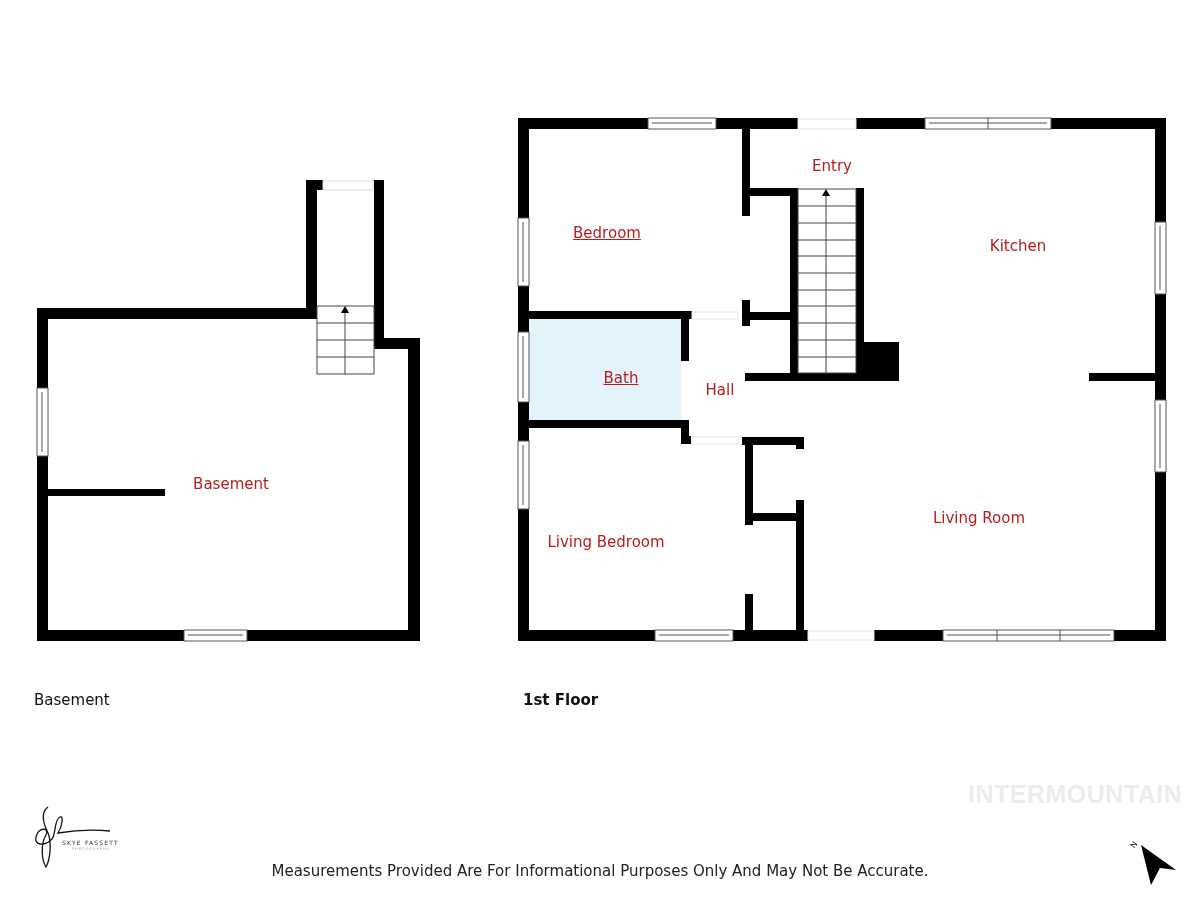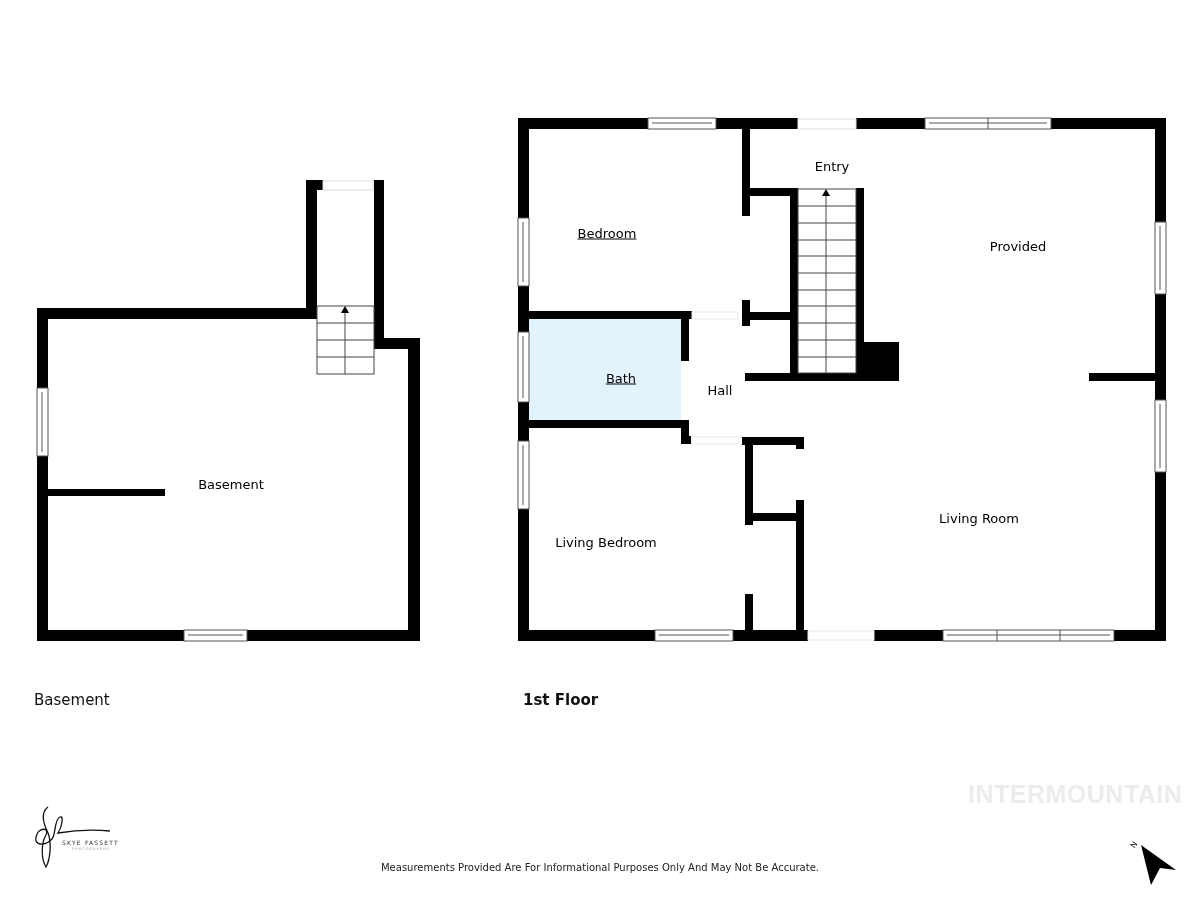--- a/index.html
+++ b/index.html
@@ -1,20 +1,20 @@
 <!DOCTYPE html>
 <html><head>
 <meta charset="utf-8">
 <style>
   html,body{margin:0;padding:0;background:#fff;}
   body{width:1200px;height:900px;position:relative;overflow:hidden;font-family:"DejaVu Sans","Liberation Sans",sans-serif;color:#111;}
   svg.plan{position:absolute;left:0;top:0;}
-  .lbl{position:absolute;font-size:13px;color:#000000;white-space:nowrap;transform:translate(-50%,-50%);}
+  .lbl{position:absolute;font-size:15px;color:#b91c1c;white-space:nowrap;transform:translate(-50%,-50%);}
   .floor-label{position:absolute;font-size:15px;color:#111;}
-  .disclaimer{position:absolute;left:0;width:1200px;top:862px;text-align:center;font-size:10px;color:#222;}
+  .disclaimer{position:absolute;left:0;width:1200px;top:862px;text-align:center;font-size:15px;color:#222;}
   .watermark{position:absolute;left:968px;top:780px;font-size:25px;font-weight:bold;color:#ececec;letter-spacing:0.5px;font-family:"Liberation Sans",sans-serif;}
   .logo{position:absolute;left:30px;top:805px;width:95px;height:70px;}
   .logo-name{position:absolute;left:62px;top:839px;font-size:6px;letter-spacing:1.2px;color:#333;}
   .logo-sub{position:absolute;left:72px;top:847px;font-size:3.5px;letter-spacing:1px;color:#999;}
   .compass{position:absolute;left:1120px;top:840px;width:60px;height:50px;}
 </style>
 </head>
 <body>
 
 <svg class="plan" width="1200" height="900" viewBox="0 0 1200 900">
@@ -147,21 +147,21 @@
       <line x1="798" y1="357" x2="856" y2="357"></line>
       <line x1="826" y1="195" x2="826" y2="373"></line>
       <polygon points="826,189 822,196 830,196" fill="#000" stroke="none"></polygon>
     </g>
   </g>
 </svg>
 
 <div class="lbl" style="left:231px;top:484px;">Basement</div>
 <div class="lbl" style="left:607px;top:233px;text-decoration:underline;">Bedroom</div>
 <div class="lbl" style="left:832px;top:166px;">Entry</div>
-<div class="lbl" style="left:1018px;top:246px;">Provided</div>
+<div class="lbl" style="left:1018px;top:246px;">Kitchen</div>
 <div class="lbl" style="left:621px;top:378px;text-decoration:underline;">Bath</div>
 <div class="lbl" style="left:720px;top:390px;text-align:right;">Hall</div>
 <div class="lbl" style="left:979px;top:518px;">Living Room</div>
 <div class="lbl" style="left:606px;top:542px;">Living Bedroom</div>
 
 <div class="floor-label" style="left:34px;top:691px;">Basement</div>
 <div class="floor-label" style="left:523px;top:691px;font-weight:bold;">1st Floor</div>
 
 <div class="watermark">INTERMOUNTAIN</div>
 

